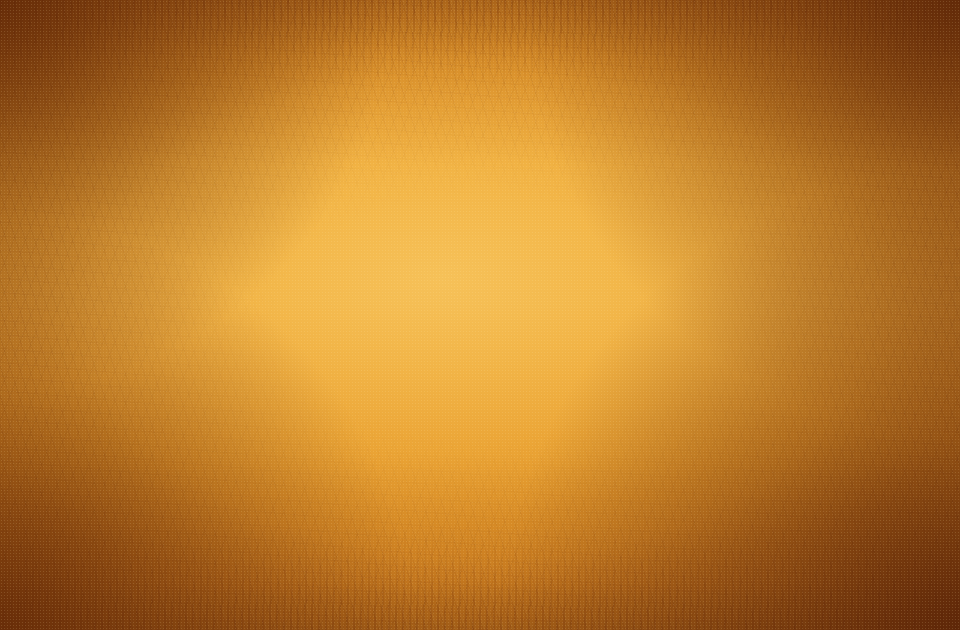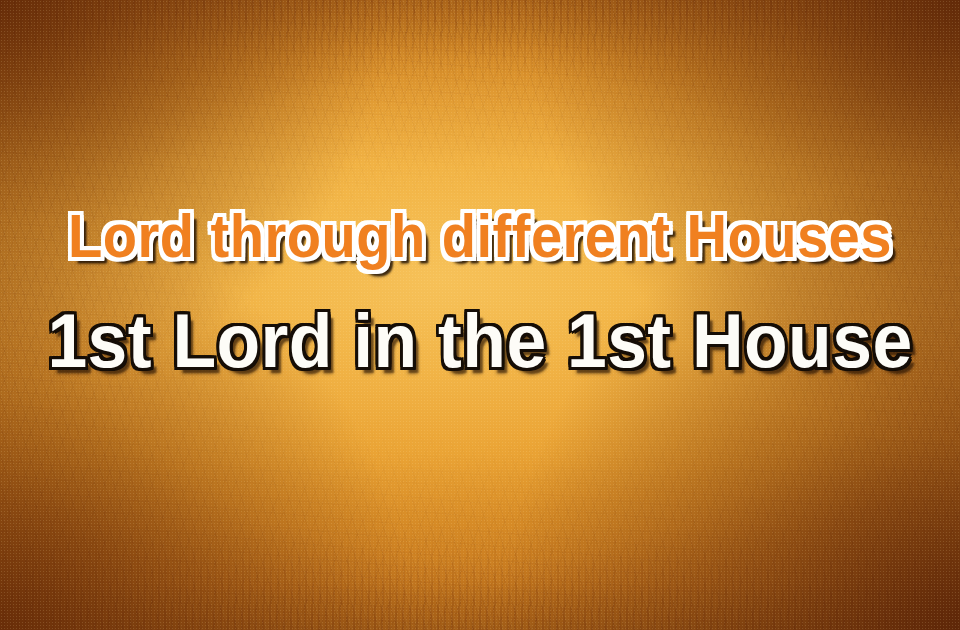--- a/index.html
+++ b/index.html
@@ -161,18 +161,14 @@
 
 <div id="banner">
 
   <div class="bg-layer" id="bg-base"></div>
   <div class="bg-layer" id="bg-vert"></div>
   <div class="bg-layer" id="bg-streaks"></div>
   <div class="bg-layer" id="bg-bands"></div>
   <div class="bg-layer" id="bg-vignette"></div>
   <div class="bg-layer" id="bg-grain"></div>
 
-  <div id="text-block">
-    <span class="headline" id="title-line-1">Lord through different Houses</span>
-    <span class="headline" id="title-line-2">1st Lord in the 1st House</span>
-  </div>
 
 </div>
 
 </body></html>

